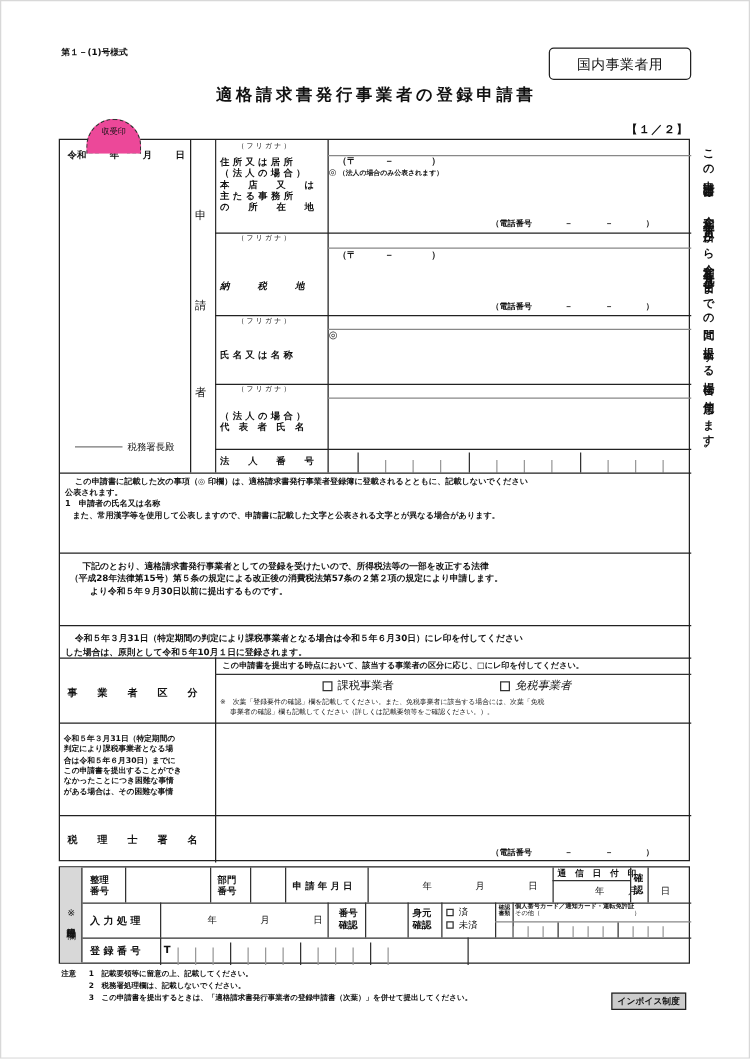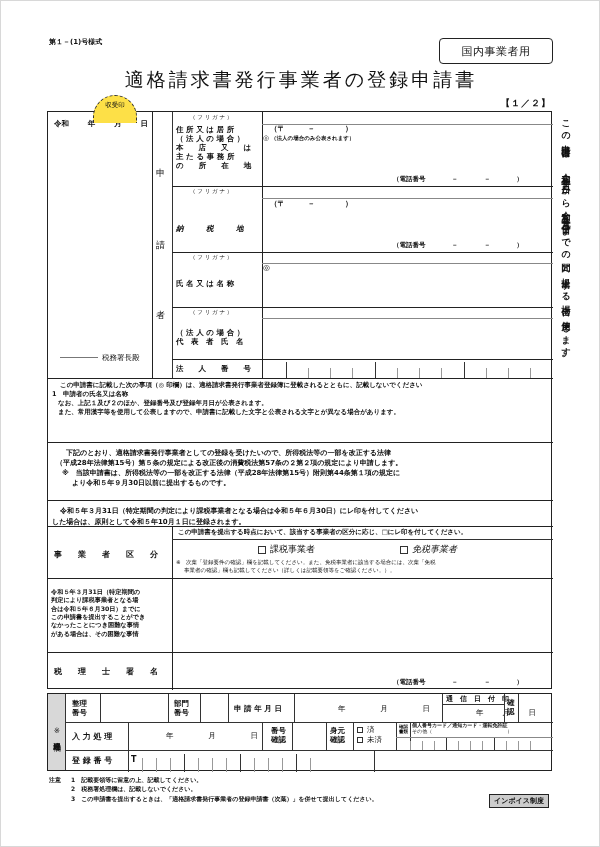--- a/index.html
+++ b/index.html
@@ -2,23 +2,23 @@
 <html><head>
 <meta charset="utf-8">
 <style>
   * { box-sizing: border-box; margin: 0; padding: 0; }
   html, body { width: 600px; height: 847px; background: #ffffff; overflow: hidden; }
   body { font-family: "DejaVu Sans", "Liberation Sans", sans-serif; color: #111; position: relative; }
   .page { position: absolute; left: 0; top: 0; width: 600px; height: 847px; background: #fff; border: 1px solid #d8d8d8; }
   .abs { position: absolute; }
   .form-no { left: 48px; top: 36px; font-size: 7px; font-weight: bold; }
   .domestic-box { left: 438px; top: 37px; width: 114px; height: 26px; border: 1.5px solid #222; border-radius: 4px; font-size: 11px; display: flex; align-items: center; justify-content: center; letter-spacing: 0.5px; }
-  .title { left: 0; top: 66px; width: 600px; text-align: center; font-size: 19px; font-weight: normal; letter-spacing: 3px; }
+  .title { left: 0; top: 66px; width: 600px; text-align: center; font-size: 13px; font-weight: bold; letter-spacing: 3px; }
   .page-num { left: 500px; top: 96px; font-size: 9px; font-weight: bold; letter-spacing: 1px; }
-  .stamp { left: 92px; top: 94px; width: 44px; height: 28px; border: 1px dashed #333; border-bottom: none; border-radius: 22px 22px 0 0; font-size: 6.5px; display: flex; justify-content: center; padding-top: 5px; background: #fde047; }
+  .stamp { left: 68px; top: 94px; width: 44px; height: 28px; border: 1px dashed #333; border-bottom: none; border-radius: 22px 22px 0 0; font-size: 6.5px; display: flex; justify-content: center; padding-top: 5px; background: #ec4899; }
 
   .frame { left: 46px; top: 110px; width: 505px; height: 578px; border: 1.5px solid #222; }
   .line-h { position: absolute; height: 0; border-top: 1px solid #333; }
   .line-h.thick { border-top: 1.5px solid #222; }
   .line-h.thin { border-top: 1px solid #888; }
   .line-v { position: absolute; width: 0; border-left: 1px solid #333; }
   .line-v.thick { border-left: 1.5px solid #222; }
   .t { position: absolute; font-size: 7.5px; line-height: 1.15; white-space: nowrap; }
   .tb { font-weight: bold; }
   .small { font-size: 5.5px; }
@@ -121,30 +121,29 @@
       <div class="tick" style="left:179px; top:8px; height:10px;"></div>
       <div class="tick major" style="left:202px; top:2px; height:16px;"></div>
       <div class="tick" style="left:224px; top:8px; height:10px;"></div>
       <div class="tick" style="left:246px; top:8px; height:10px;"></div>
       <div class="tick" style="left:268px; top:8px; height:10px;"></div>
     </div>
 
     <div class="line-h thick" style="left:0; top:266px; width:505px;"></div>
     <div style="position:absolute; left:4px; top:269px; width:498px; font-size:6.5px; line-height:1.4; font-weight:bold;">
       <div style="padding-left:8px;">この申請書に記載した次の事項（◎ 印欄）は、適格請求書発行事業者登録簿に登載されるとともに、記載しないでください</div>
+      <div>公表されます。</div>
       <div>1　申請者の氏名又は名称</div>
-      <div style="padding-left:6px;">なお、上記１及び２のほか、登録番号及び登録年月日が公表されます。</div>
       <div style="padding-left:6px;">また、常用漢字等を使用して公表しますので、申請書に記載した文字と公表される文字とが異なる場合があります。</div>
     </div>
 
     <div class="line-h thick" style="left:0; top:330px; width:505px;"></div>
     <div style="position:absolute; left:8px; top:336px; width:494px; font-size:7px; line-height:1.45; font-weight:bold;">
       <div style="padding-left:10px;">下記のとおり、適格請求書発行事業者としての登録を受けたいので、所得税法等の一部を改正する法律</div>
       <div>（平成28年法律第15号）第５条の規定による改正後の消費税法第57条の２第２項の規定により申請します。</div>
-      <div style="padding-left:6px;">※　当該申請書は、所得税法等の一部を改正する法律（平成28年法律第15号）附則第44条第１項の規定に</div>
       <div style="padding-left:16px;">より令和５年９月30日以前に提出するものです。</div>
     </div>
 
     <div class="line-h thick" style="left:0; top:388px; width:505px;"></div>
     <div style="position:absolute; left:4px; top:394px; width:498px; font-size:7px; line-height:1.5; font-weight:bold;">
       <div style="padding-left:8px;">令和５年３月31日（特定期間の判定により課税事業者となる場合は令和５年６月30日）にレ印を付してください</div>
       <div>した場合は、原則として令和５年10月１日に登録されます。</div>
     </div>
 
     <div class="line-h thick" style="left:0; top:414px; width:505px;"></div>

